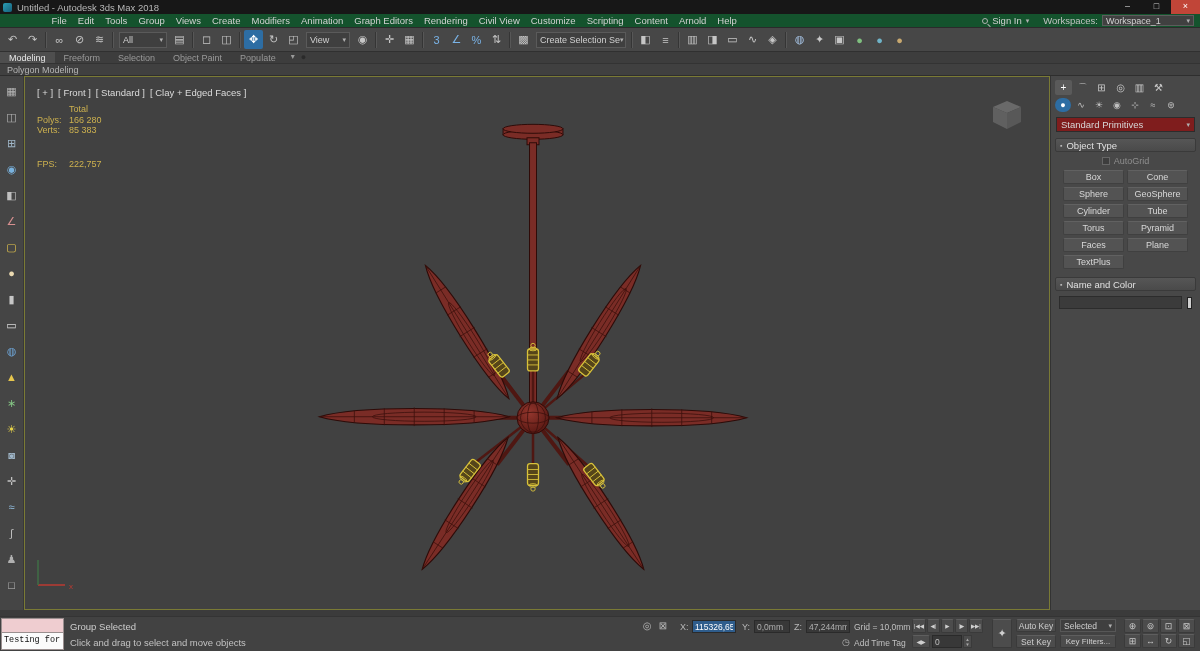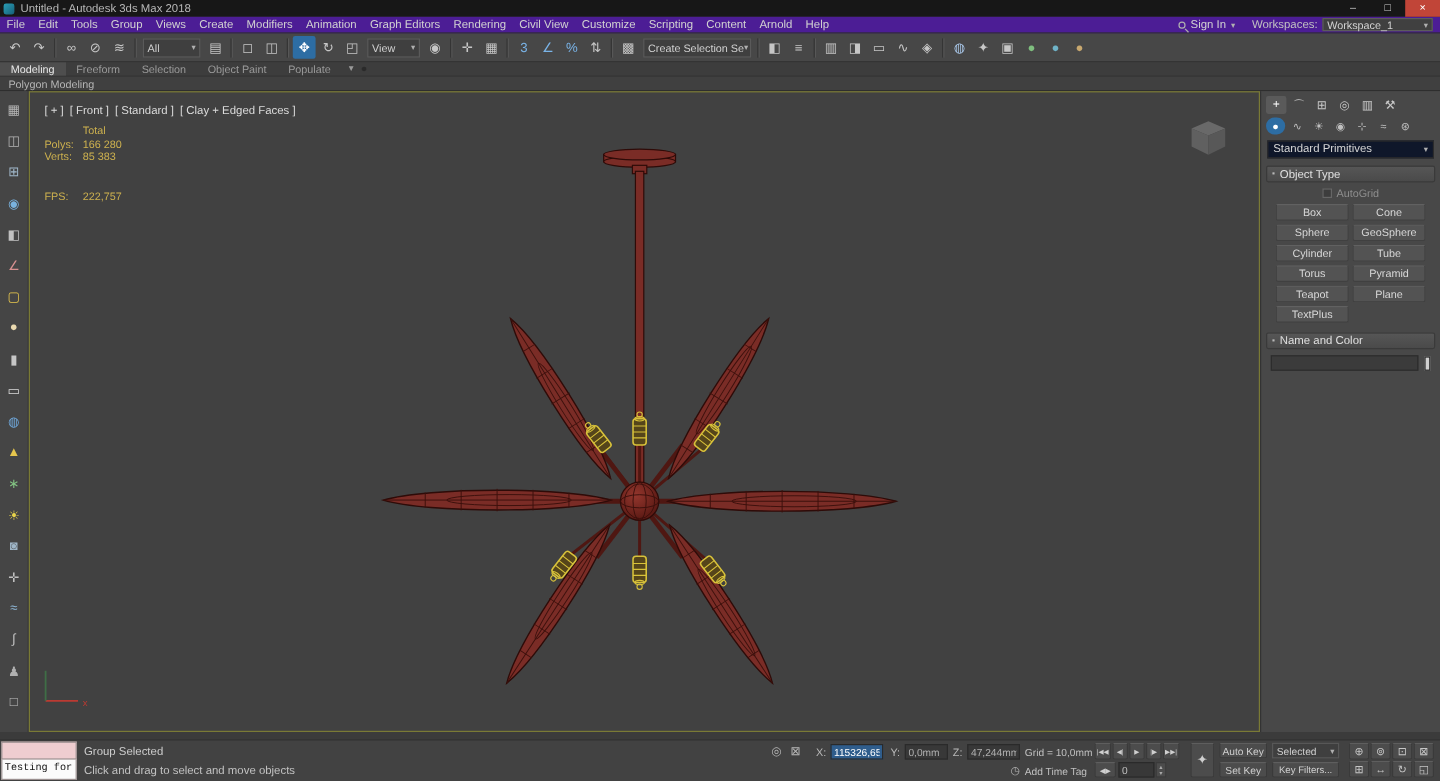--- a/index.html
+++ b/index.html
@@ -10,22 +10,22 @@
   
   .titlebar { height:14px; background:#171717; display:flex; align-items:center; padding-left:3px;
               font-size:9.5px; color:#b8b8b8;justify-content:space-between; }
   .logo { width:9px; height:9px; margin-right:5px; border-radius:2px;
           background:linear-gradient(135deg,#2a9db5,#16607a); }
   .winbtns { margin-left:auto; display:flex; height:14px; }
   .winbtn { width:29px; text-align:center; line-height:13px; font-size:9px; color:#ccc; }
   .winbtn.close { background:#c14538; color:#fff; }
 
   
-  .menubar { height:14px; background:#4c1d95; border-bottom:1px solid #2b2b2b; display:flex;
-             align-items:center; font-size:9.5px; color:#d2d2d2; }
+  .menubar { height:14px; background:#14532d; border-bottom:1px solid #2b2b2b; display:flex;
+             align-items:center; font-size:9.5px; color:#d2d2d2;padding-left:46px; }
   .menu-items { display:flex; height:100%; align-items:center; }
   .menu-item { padding:0 5.5px; line-height:13px; }
   .menu-right { margin-left:auto; display:flex; align-items:center; gap:4px; padding-right:6px; }
   .mag { width:6px; height:6px; border:1px solid #b0b0b0; border-radius:50%; position:relative; display:inline-block; }
   .mag::after { content:""; position:absolute; width:4px; height:1px; background:#b0b0b0;
                 transform:rotate(45deg); left:4px; top:6px; }
   .dd-arrow { font-size:7px; color:#b0b0b0; }
   .ws-label { color:#c2c2c2; margin-left:10px; }
   .ws-dd { display:flex; align-items:center; justify-content:space-between; width:92px; height:11px;
            border:1px solid #5c5c5c; background:#404040; padding:0 3px; font-size:9px; }
@@ -84,21 +84,21 @@
   .cmdpanel { width:150px; background:#484848; border-left:1px solid #333; font-size:9.5px;
               display:flex; flex-direction:column; }
   .cp-tabs { display:flex; gap:2px; padding:4px 4px 2px 4px; }
   .cp-tab { width:17px; height:15px; display:flex; align-items:center; justify-content:center;
             font-size:10px; color:#c8c8c8; border-radius:2px; }
   .cp-tab.active { background:#5a5a5a; color:#fff; }
   .cp-cats { display:flex; gap:2px; padding:1px 4px 3px 4px; }
   .cp-cat { width:16px; height:14px; display:flex; align-items:center; justify-content:center;
             font-size:9px; color:#c0c0c0; }
   .cp-cat.active { background:var(--c-accent,#2d6da3); color:#fff; border-radius:7px; }
-  .cp-dd { margin:2px 5px 4px 5px; height:15px; background:#0f172a; border:1px solid #2c2c2c;
+  .cp-dd { margin:2px 5px 4px 5px; height:15px; background:#7f1d1d; border:1px solid #2c2c2c;
            display:flex; align-items:center; justify-content:space-between; padding:0 4px; color:#d6d6d6; }
   .rollout { margin:2px 4px; height:14px; background:linear-gradient(#565656,#4a4a4a);
              border:1px solid #3a3a3a; border-radius:2px; display:flex; align-items:center; gap:4px;
              padding:0 4px; color:#e0e0e0; }
   .roll-ind { font-size:7px; color:#b8b8b8; }
   .autogrid { display:flex; align-items:center; justify-content:center; gap:4px; height:14px; color:#8e8e8e; font-size:9px; }
   .checkbox { width:8px; height:8px; border:1px solid #666; background:#3d3d3d; }
   .objgrid { display:grid; grid-template-columns:1fr 1fr; gap:3px; padding:2px 12px 6px 12px; }
   .obj-btn { height:14px; background:#535353; border:1px solid #404040; border-top-color:#616161;
              border-radius:2px; display:flex; align-items:center; justify-content:center;
@@ -431,21 +431,21 @@
       </div>
       <div class="objgrid" id="objgrid">
           <div class="obj-btn">Box</div>
           <div class="obj-btn">Cone</div>
           <div class="obj-btn">Sphere</div>
           <div class="obj-btn">GeoSphere</div>
           <div class="obj-btn">Cylinder</div>
           <div class="obj-btn">Tube</div>
           <div class="obj-btn">Torus</div>
           <div class="obj-btn">Pyramid</div>
-          <div class="obj-btn">Teapot</div>
+          <div class="obj-btn">Faces</div>
           <div class="obj-btn">Plane</div>
           <div class="obj-btn">TextPlus</div>
         </div>
       <div class="rollout">
         <span class="roll-ind">▪</span>
         <span>Name and Color</span>
       </div>
       <div class="namecolor">
         <input class="name-field" style="">
         <div class="swatch"></div>

